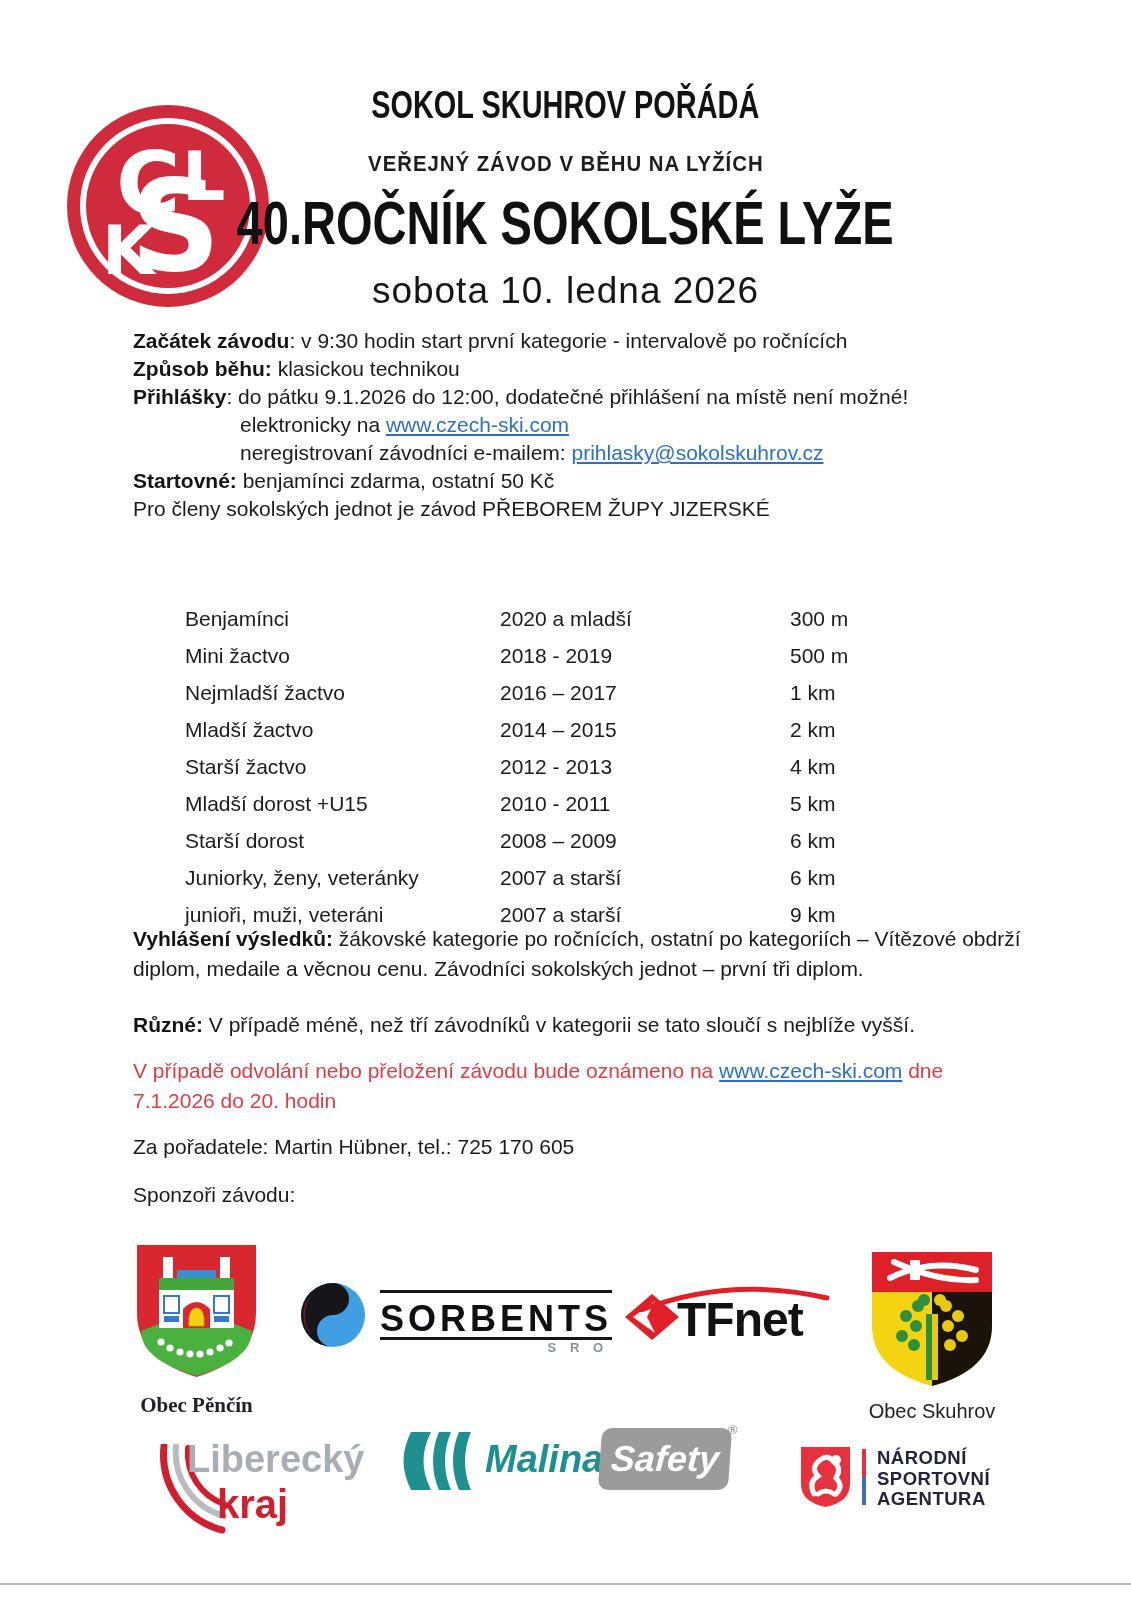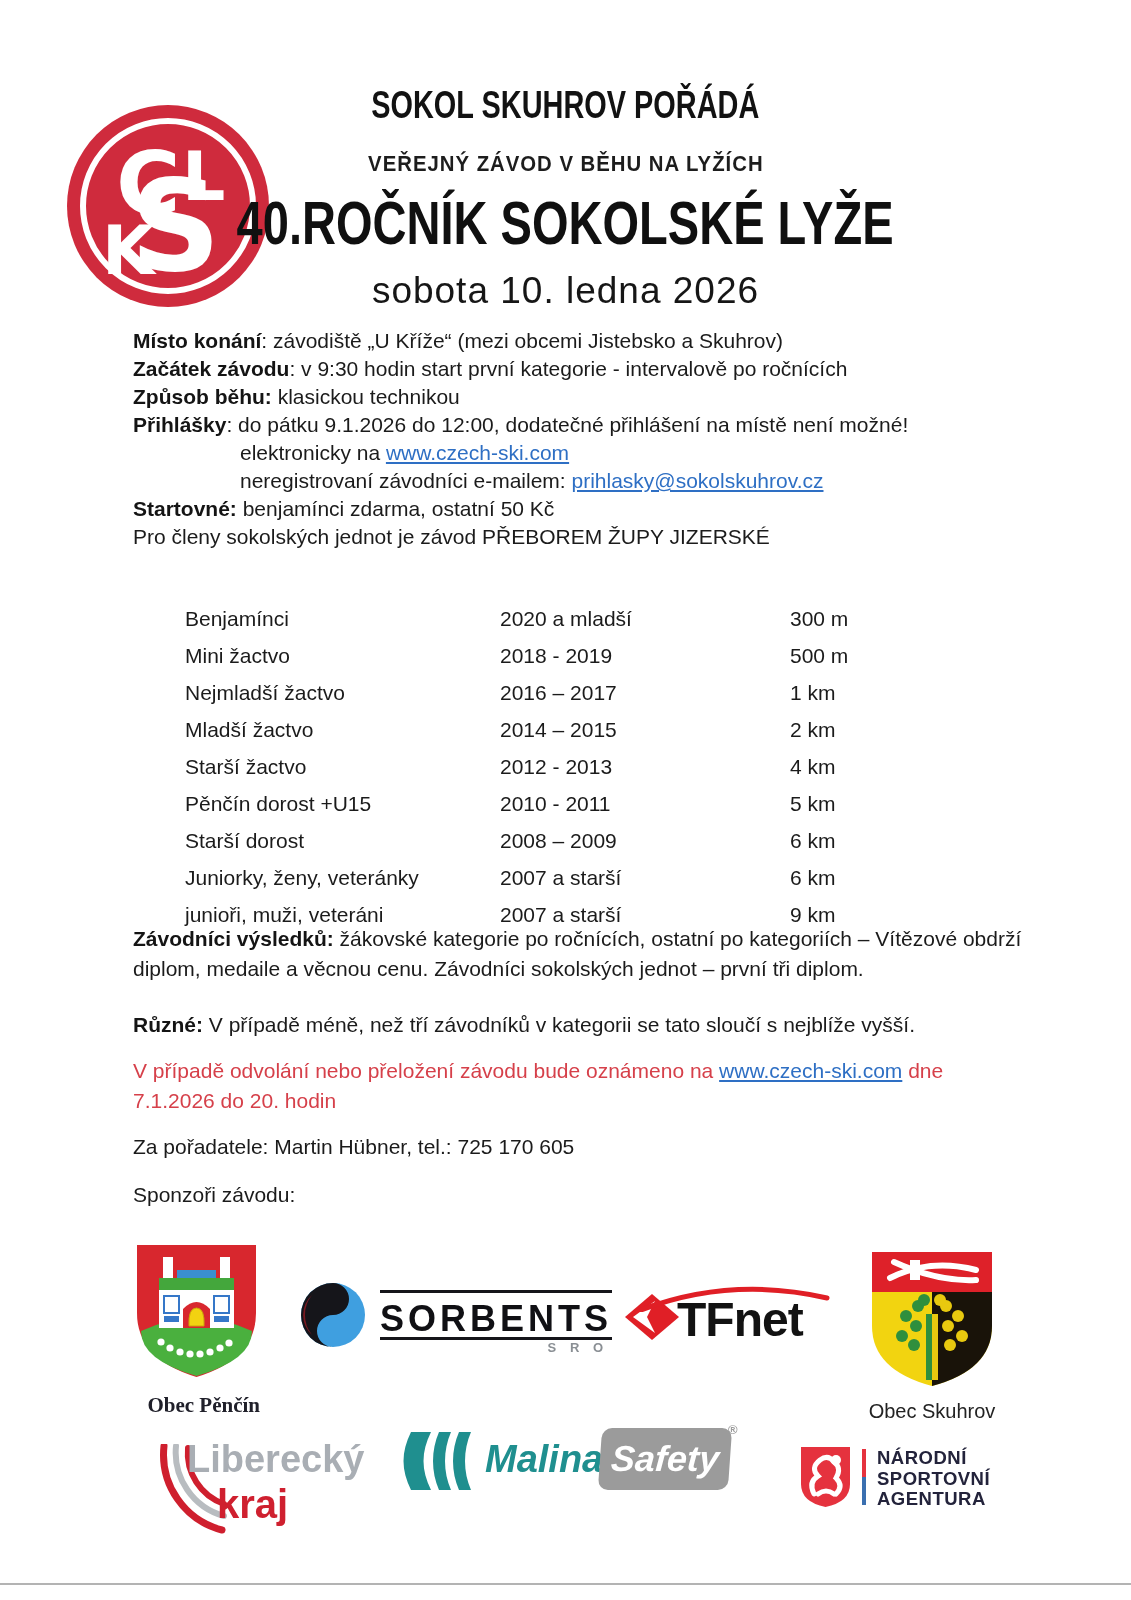--- a/index.html
+++ b/index.html
@@ -27,21 +27,21 @@
 
   
   .cats { left:185px; top:601px; width:770px; font-size:21px; }
   .cats .row { display:grid; grid-template-columns:315px 290px 1fr; height:36.9px; align-items:center; }
 
   
   .para { left:133px; font-size:21px; line-height:30px; }
   .red-para { color:#d6404a; }
 
   
-  .crest-label { font-family:"Liberation Serif", serif; font-weight:700; font-size:21px; color:#20202a; text-align:right; }
+  .crest-label { font-family:"Liberation Serif", serif; font-weight:700; font-size:21px; color:#20202a; text-align:center; }
   .plain-label { font-size:20px; color:#232323; text-align:center; }
 
   .sorbents-text { width:232px; }
   .sorbents-rule { height:3px; background:#15151a; }
   .sorbents-name { font-size:36px; font-weight:800; letter-spacing:4px; color:#101014; line-height:36px; padding-top:8px; }
   .sorbents-sro { text-align:right; font-size:13px; letter-spacing:5px; color:#8a8f94; font-weight:700; padding-right:4px; }
 
   .tfnet-name { font-size:48px; font-weight:700; letter-spacing:-1px; color:#121212; font-style:normal; }
 
   .lib-name1 { font-size:38px; font-weight:700; color:#a9aeb4; letter-spacing:0; }
@@ -82,23 +82,20 @@
   </div>
   <div class="abs center-line bigtitle" style="top:190px;">
     <span>40.ROČNÍK SOKOLSKÉ LYŽE</span>
   </div>
   <div class="abs center-line datetitle" style="top:270px;">
     <span>sobota 10. ledna 2026</span>
   </div>
 
   <div class="abs info">
     <div class="line">
-      <b class="lbl">Místo konání</b><span>: závodiště „U Kříže“ (mezi obcemi Jistebsko a Skuhrov)</span>
-    </div>
-    <div class="line">
       <b class="lbl">Začátek závodu</b><span>: v 9:30 hodin start první kategorie - intervalově po ročnících</span>
     </div>
     <div class="line">
       <b class="lbl">Způsob běhu:</b><span> klasickou technikou</span>
     </div>
     <div class="line">
       <b class="lbl">Přihlášky</b><span>: do pátku 9.1.2026 do 12:00, dodatečné přihlášení na místě není možné!</span>
     </div>
     <div class="line indent">
       <span>elektronicky na </span><span class="link">www.czech-ski.com</span>
@@ -134,21 +131,21 @@
       <span>Mladší žactvo</span>
         <span>2014 – 2015</span>
         <span>2 km</span>
     </div>
     <div class="row">
       <span>Starší žactvo</span>
         <span>2012 - 2013</span>
         <span>4 km</span>
     </div>
     <div class="row">
-      <span>Pěnčín dorost +U15</span>
+      <span>Mladší dorost +U15</span>
         <span>2010 - 2011</span>
         <span>5 km</span>
     </div>
     <div class="row">
       <span>Starší dorost</span>
         <span>2008 – 2009</span>
         <span>6 km</span>
     </div>
     <div class="row">
       <span>Juniorky, ženy, veteránky</span>
@@ -156,21 +153,21 @@
         <span>6 km</span>
     </div>
     <div class="row">
       <span>junioři, muži, veteráni</span>
         <span>2007 a starší</span>
         <span>9 km</span>
     </div>
   </div>
 
   <div class="abs para" style="top:924px; width:900px;">
-    <b class="lbl">Závodníci výsledků:</b><span> žákovské kategorie po ročnících, ostatní po kategoriích – Vítězové obdrží diplom, medaile a věcnou cenu. Závodníci sokolských jednot – první tři diplom.</span>
+    <b class="lbl">Vyhlášení výsledků:</b><span> žákovské kategorie po ročnících, ostatní po kategoriích – Vítězové obdrží diplom, medaile a věcnou cenu. Závodníci sokolských jednot – první tři diplom.</span>
   </div>
 
   <div class="abs para" style="top:1010px; width:900px;">
     <b class="lbl">Různé:</b><span> V případě méně, než tří závodníků v kategorii se tato sloučí s nejblíže vyšší.</span>
   </div>
 
   <div class="abs para red-para" style="top:1056px; width:880px;">
     <span>V případě odvolání nebo přeložení závodu bude oznámeno na </span><span class="link">www.czech-ski.com</span><span> dne 7.1.2026 do 20. hodin</span>
   </div>
 

